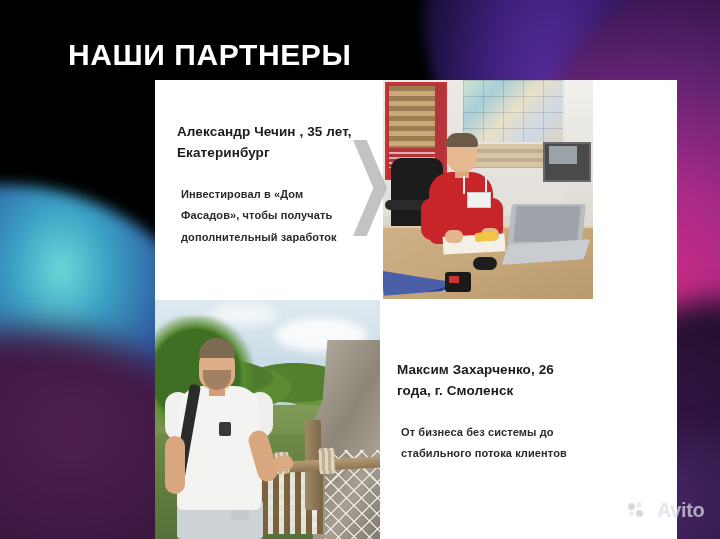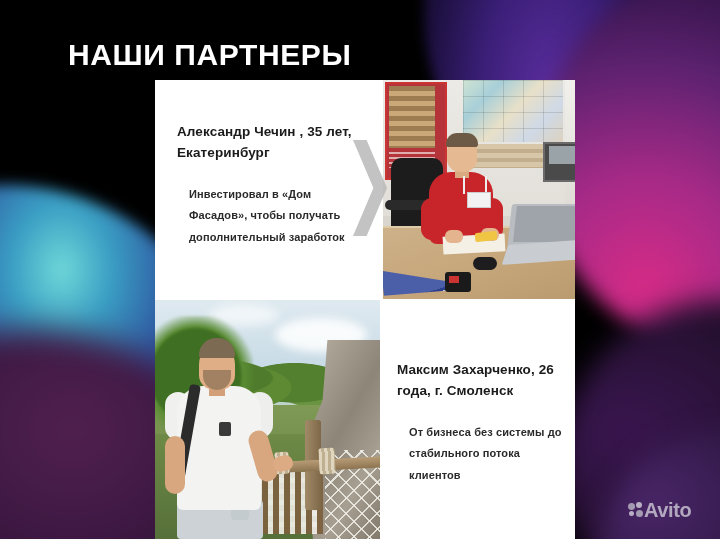--- a/index.html
+++ b/index.html
@@ -45,21 +45,21 @@
   #page-title{
     position:absolute;left:68px;top:38px;
     color:#ffffff;font-size:30px;font-weight:bold;
     letter-spacing:0.6px;line-height:1.1;
     font-family:"Liberation Sans",sans-serif;
     white-space:nowrap;
   }
 
   
   #card{
-    position:absolute;left:155px;top:80px;width:420px;height:459px;
+    position:absolute;left:155px;top:80px;width:522px;height:459px;
     background:#ffffff;overflow:hidden;
   }
 
   .row{position:absolute;left:0;width:438px;height:219px;}
   #row-1{top:0;}
   #row-2{top:220px;height:239px;}
 
   .text-pane{position:absolute;top:0;height:100%;background:#ffffff;box-sizing:border-box;}
   .photo-pane{position:absolute;top:0;height:100%;overflow:hidden;}
 
@@ -67,21 +67,21 @@
   #row1-photo{left:228px;width:210px;}
   #row2-photo{left:0;width:225px;}
   #row2-text{left:225px;width:213px;padding:60px 14px 0 17px;}
 
   .name{
     color:#1b1b1b;font-size:13.5px;font-weight:bold;line-height:1.55;
     letter-spacing:0.1px;margin:0 0 20px 0;
   }
   .desc{
     color:#2a2a2a;font-size:11px;font-weight:bold;line-height:1.95;
-    letter-spacing:0.1px;margin:12px;
+    letter-spacing:0.1px;margin:4px;
   }
 
   
   #chevron-divider{
     position:absolute;left:198px;top:60px;width:34px;height:96px;
     background:#b9b9b9;
     clip-path:polygon(0% 0%, 40% 0%, 100% 50%, 40% 100%, 0% 100%, 60% 50%);
     opacity:.85;z-index:5;
   }
 
@@ -165,21 +165,21 @@
   .p2-hair{position:absolute;left:44px;top:38px;width:36px;height:20px;background:#7c6a52;border-radius:18px 18px 3px 3px;}
   .p2-beard{position:absolute;left:48px;top:70px;width:28px;height:20px;background:rgba(110,92,70,.55);border-radius:0 0 14px 14px;}
   .p2-neck{position:absolute;left:54px;top:86px;width:16px;height:10px;background:#d39f78;}
   .p2-strap{position:absolute;left:26px;top:84px;width:11px;height:104px;background:#2b2b2b;transform:rotate(10deg);border-radius:4px;}
   .p2-logo{position:absolute;left:64px;top:122px;width:12px;height:14px;background:#3a3a3a;border-radius:2px;}
   .p2-shorts{position:absolute;left:22px;top:200px;width:86px;height:39px;background:#ccd2d6;border-radius:4px;}
   .p2-pocket{position:absolute;left:76px;top:190px;width:18px;height:30px;background:#c4cbcf;border-radius:4px;}
 
   
   #avito-watermark{
-    position:absolute;left:628px;top:500px;display:flex;align-items:center;gap:0;
+    position:absolute;left:628px;top:500px;display:flex;align-items:center;gap:13px;
     opacity:.72;
   }
   #avito-dots{position:relative;width:16px;height:16px;}
   #avito-dots i{position:absolute;border-radius:50%;background:#c9c9d2;display:block;}
   #avito-dots i:nth-child(1){left:0;top:1px;width:7px;height:7px;}
   #avito-dots i:nth-child(2){left:8px;top:0;width:6px;height:6px;background:#e6e6ec;}
   #avito-dots i:nth-child(3){left:1px;top:9px;width:5px;height:5px;background:#e6e6ec;}
   #avito-dots i:nth-child(4){left:8px;top:8px;width:7px;height:7px;}
   #avito-text{color:#dcdce4;font-size:20px;font-weight:bold;letter-spacing:-0.4px;line-height:1;}
 </style>

